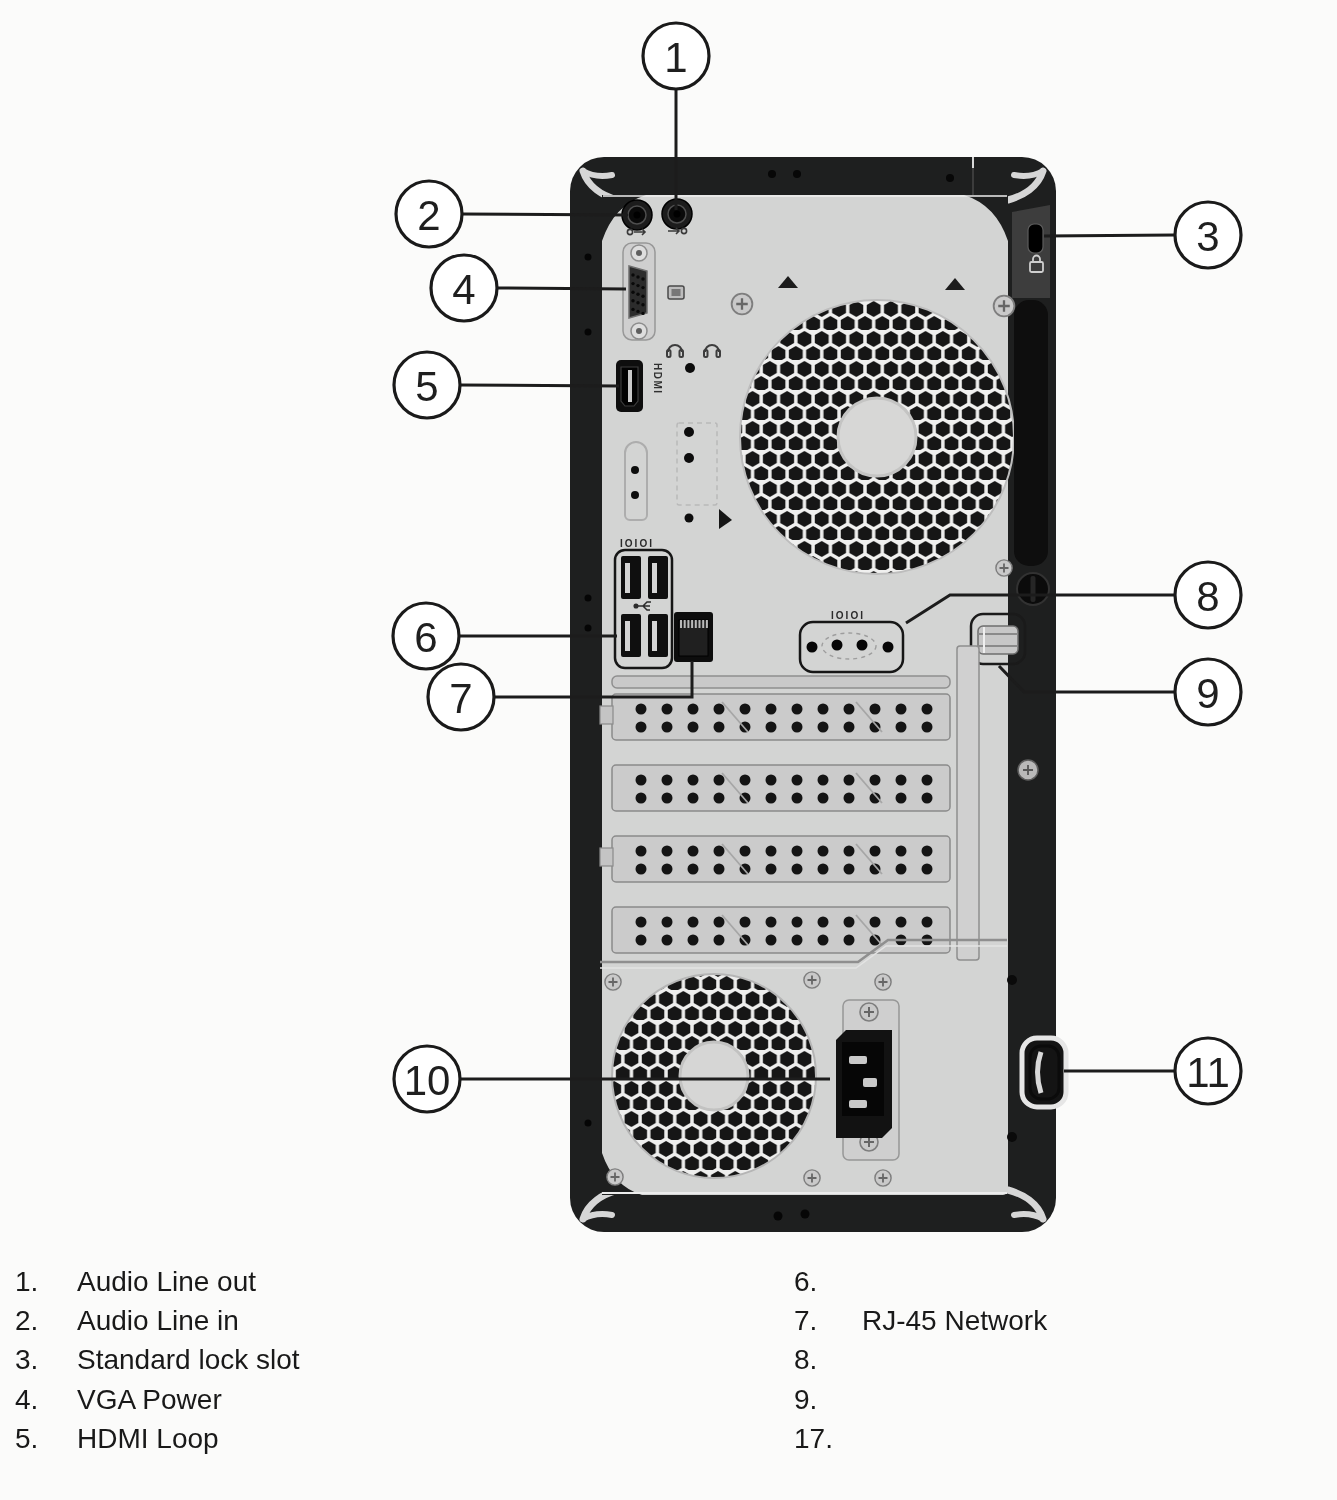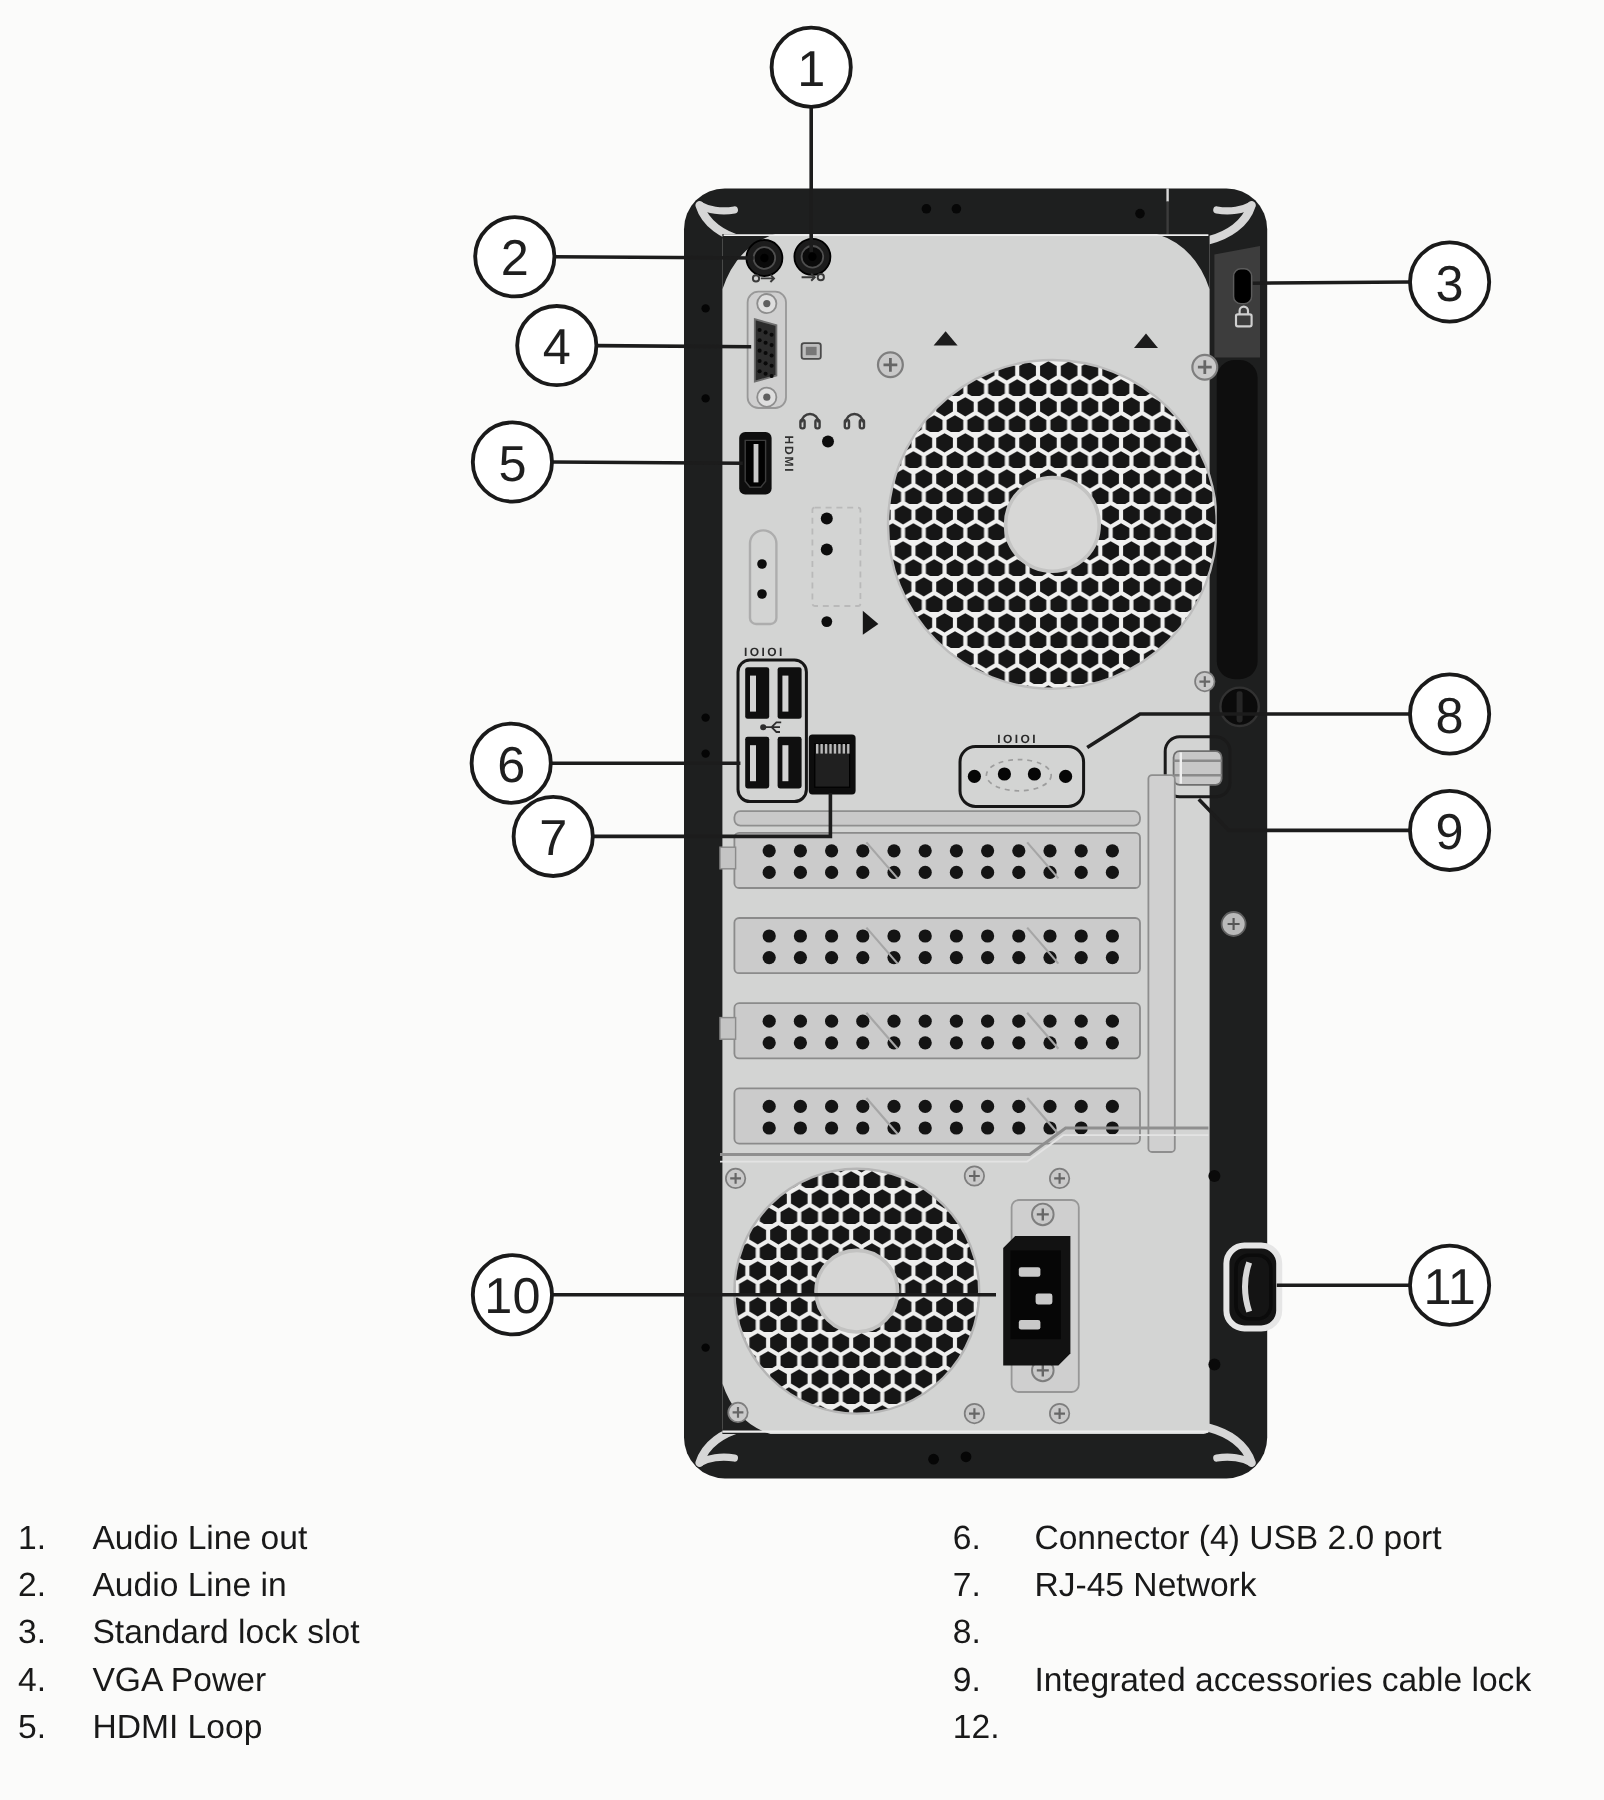--- a/index.html
+++ b/index.html
@@ -476,37 +476,35 @@
   </div>
 
   <div class="legend-row">
     <span class="legend-num">5.</span>
     <span class="legend-label">HDMI Loop</span>
   </div>
 </div>
   <div class="legend-col right">
   <div class="legend-row">
     <span class="legend-num">6.</span>
-    <span class="legend-label">Connector (4) USB 2.0 port</span>
   </div>
 
   <div class="legend-row">
     <span class="legend-num">7.</span>
     <span class="legend-label">RJ-45 Network</span>
   </div>
 
   <div class="legend-row">
     <span class="legend-num">8.</span>
   </div>
 
   <div class="legend-row">
     <span class="legend-num">9.</span>
-    <span class="legend-label">Integrated accessories cable lock</span>
-  </div>
-
-  <div class="legend-row">
-    <span class="legend-num">12.</span>
+  </div>
+
+  <div class="legend-row">
+    <span class="legend-num">17.</span>
   </div>
 
 </div>
 </div>
 
 </div>
 
 </body></html>

